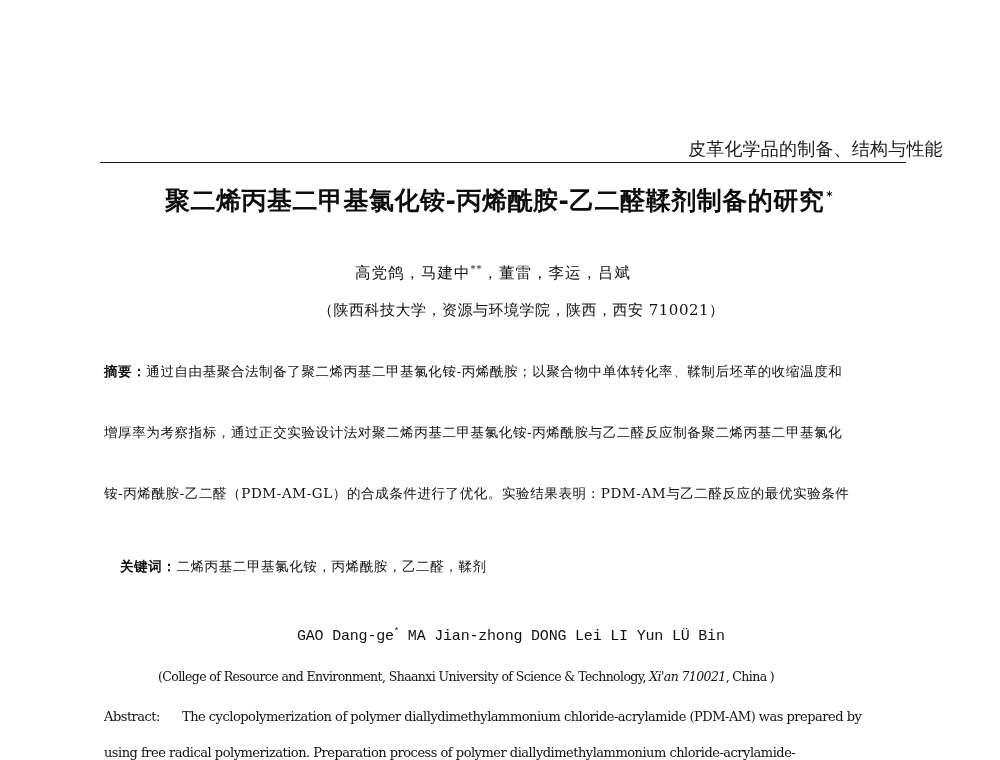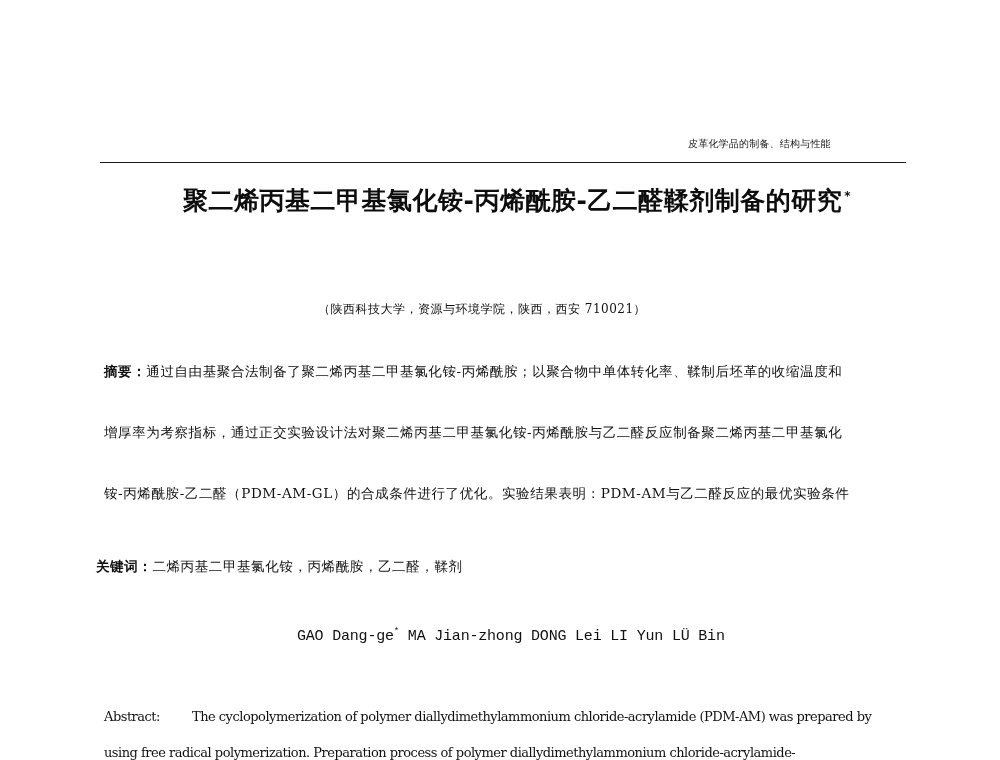--- a/index.html
+++ b/index.html
@@ -20,21 +20,21 @@
       left: 0; top: 0;
       width: 1000px;
       height: 760px;
       background: #ffffff;
     }
     
     .running-header {
       position: absolute;
       left: 688px;
       top: 137px;
-      font-size: 10px;
+      font-size: 18px;
       letter-spacing: 0.2px;
       color: #1a1a1a;
       white-space: nowrap;
     }
     .header-rule {
       position: absolute;
       left: 100px;
       top: 162px;
       width: 806px;
       height: 0;
@@ -44,21 +44,20 @@
     .title {
       position: absolute;
       left: 165px;
       top: 184px;
       font-size: 25px;
       font-weight: bold;
       letter-spacing: 0.5px;
       white-space: nowrap;
       color: #0d0d0d;
       font-family: "DejaVu Sans", "Liberation Sans", sans-serif;
-      margin-left: 18px;
     }
     .title .fn-mark {
       font-size: 12px;
       vertical-align: super;
       margin-left: 2px;
     }
     
     .authors {
       position: absolute;
       left: 355px;
@@ -68,21 +67,21 @@
       white-space: nowrap;
     }
     .authors .sup {
       font-size: 10px;
       vertical-align: super;
     }
     .affiliation {
       position: absolute;
       left: 318px;
       top: 301px;
-      font-size: 12px;
+      font-size: 15px;
       letter-spacing: 0.5px;
       white-space: nowrap;
     }
     
     .abstract-cn {
       position: absolute;
       left: 104px;
       top: 336px;
       width: 808px;
     }
@@ -92,21 +91,21 @@
       line-height: 22px;
       white-space: nowrap;
       letter-spacing: 0.6px;
       margin-top: 24px;
     }
     .cn-label {
       font-weight: bold;
     }
     .keywords {
       position: absolute;
-      left: 96px;
+      left: 120px;
       top: 558px;
       font-size: 13.5px;
       white-space: nowrap;
       letter-spacing: 0.6px;
     }
     
     .en-authors {
       position: absolute;
       left: 297px;
       top: 627px;
@@ -137,54 +136,60 @@
       width: 800px;
     }
     .en-line {
       height: 36px;
       font-size: 13px;
       line-height: 20px;
       white-space: nowrap;
       letter-spacing: -0.5px;
     }
     .en-label {
-      margin-right: 32px;
+      margin-right: 22px;
     }
   </style>
 </head>
 <body>
 
 <div class="page">
 
   <div class="running-header">皮革化学品的制备、结构与性能</div>
   <div class="header-rule"></div>
 
   <div class="title">
     <span>聚二烯丙基二甲基氯化铵-丙烯酰胺-乙二醛鞣剂制备的研究</span><span class="fn-mark">*</span>
   </div>
 
+  <div class="authors">
+    <span>高党鸽，马建中</span><span class="sup">**</span><span>，董雷，李运，吕斌</span>
+  </div>
 
   <div class="affiliation">（陕西科技大学，资源与环境学院，陕西，西安 710021）</div>
 
   <div class="abstract-cn">
     <div class="cn-line">
       <span class="cn-label">摘要：</span><span>通过自由基聚合法制备了聚二烯丙基二甲基氯化铵-丙烯酰胺；以聚合物中单体转化率、鞣制后坯革的收缩温度和</span>
     </div>
     <div class="cn-line">增厚率为考察指标，通过正交实验设计法对聚二烯丙基二甲基氯化铵-丙烯酰胺与乙二醛反应制备聚二烯丙基二甲基氯化</div>
     <div class="cn-line">铵-丙烯酰胺-乙二醛（PDM-AM-GL）的合成条件进行了优化。实验结果表明：PDM-AM与乙二醛反应的最优实验条件</div>
   </div>
 
   <div class="keywords">
     <span class="cn-label">关键词：</span><span>二烯丙基二甲基氯化铵，丙烯酰胺，乙二醛，鞣剂</span>
   </div>
 
   <div class="en-authors">
     <span>GAO Dang-ge</span><span class="sup">*</span><span> MA Jian-zhong DONG Lei LI Yun LÜ Bin</span>
   </div>
 
+  <div class="en-affiliation">
+    <span>(College of Resource and Environment,   Shaanxi University of Science &amp; Technology,   </span><span class="italic">Xi'an 710021</span><span>, China )</span>
+  </div>
 
   <div class="en-abstract">
     <div class="en-line">
       <span class="en-label">Abstract:</span><span>The cyclopolymerization of polymer diallydimethylammonium chloride-acrylamide (PDM-AM) was prepared by</span>
     </div>
     <div class="en-line">using free radical polymerization. Preparation process of polymer diallydimethylammonium chloride-acrylamide-</div>
   </div>
 
 </div>
 

